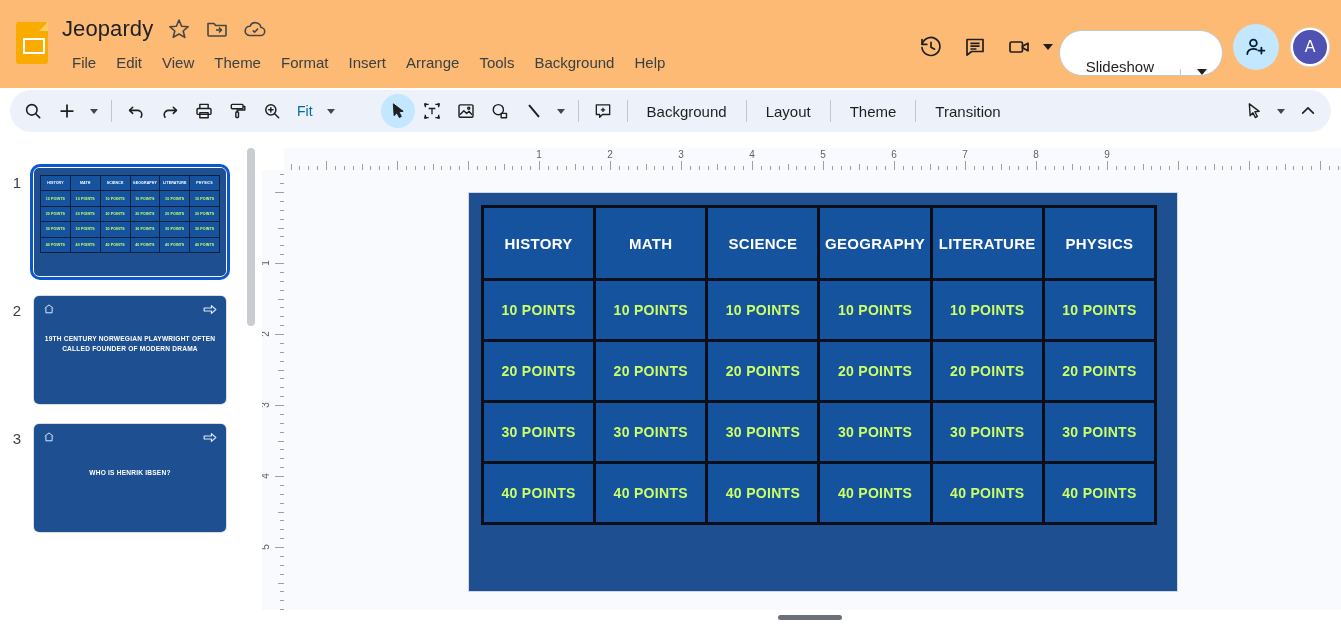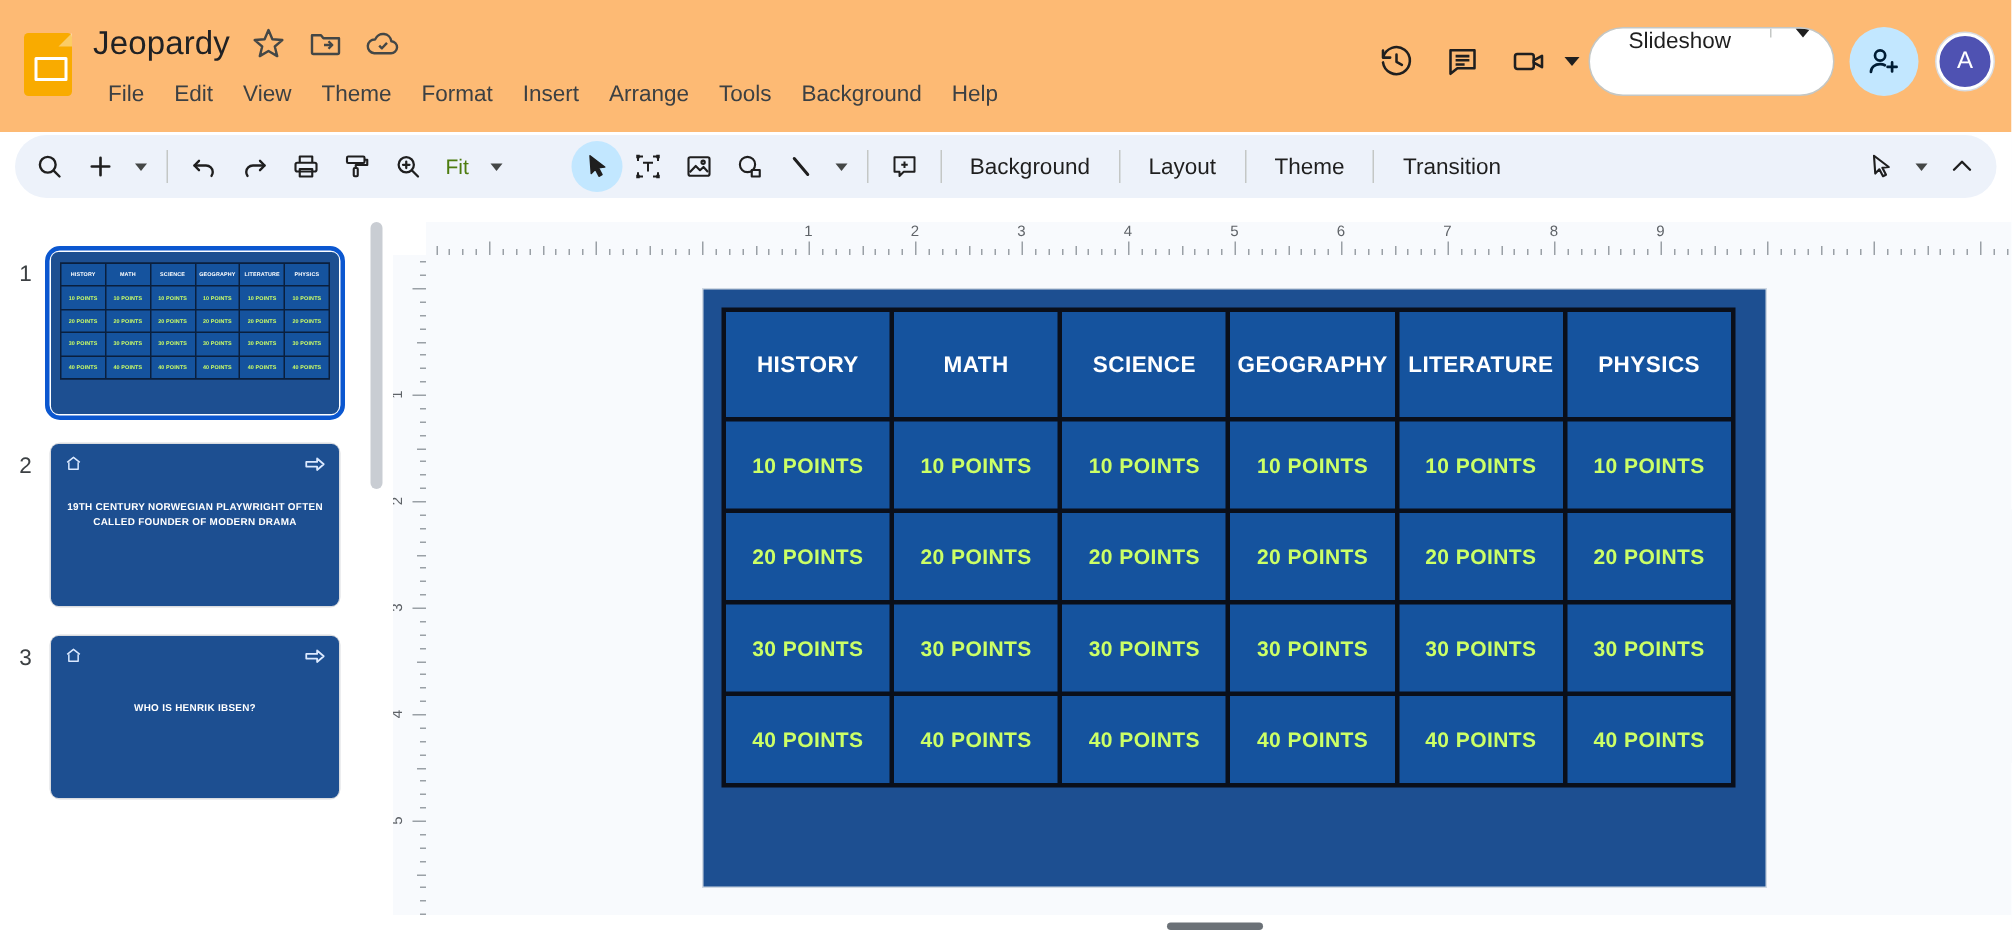--- a/index.html
+++ b/index.html
@@ -60,22 +60,22 @@
   .hdr-btn {
     width: 44px; height: 44px; border-radius: 50%;
     display: flex; align-items: center; justify-content: center;
     cursor: pointer; color: #1f1f1f;
   }
   .hdr-btn svg { width: 24px; height: 24px; display: block; }
   .caret-sm { width: 0; height: 0; border-left: 5px solid transparent;
     border-right: 5px solid transparent; border-top: 6px solid #1f1f1f; margin-left: 2px; }
 
   .slideshow-group {
-    display: flex; align-items: flex-start; height: 46px;
-    border: 1px solid #c4c7c5; border-radius: 24px; margin: 0 10px 0 6px;
+    display: flex; align-items: flex-end; height: 46px;
+    border: 1px solid #c4c7c5; border-radius: 24px; margin: 12px 10px 0 6px;
     overflow: hidden; background: #fff;
   }
   .slideshow-btn {
     display: flex; align-items: center; padding: 0 26px;
     font-size: 15px; color: #1f1f1f; cursor: pointer;
   }
   .slideshow-caret {
     display: flex; align-items: center; justify-content: center;
     width: 42px; border-left: 1px solid #c4c7c5; cursor: pointer;
   }
@@ -112,21 +112,21 @@
     justify-content: center; cursor: pointer; flex: 0 0 auto;
   }
   .tb-caret i {
     width: 0; height: 0; border-left: 4px solid transparent;
     border-right: 4px solid transparent; border-top: 5px solid #444746; display:block;
   }
   .tb-sep {
     width: 1px; height: 22px; background: #c4c7c5; margin: 0 7px; flex: 0 0 auto;
   }
   .tb-zoomlabel {
-    font-size: 14px; color: #4d7c0f; padding: 0 8px; cursor: pointer;
+    font-size: 14px; color: #0369a1; padding: 0 8px; cursor: pointer;
     min-width: 22px;
   }
   .tb-zoomcaret { margin-right: 40px; }
   .tb-text {
     font-size: 15px; color: #1f1f1f; padding: 6px 12px; border-radius: 6px;
     cursor: pointer; white-space: nowrap;
   }
   .tb-spacer { flex: 1 1 auto; }
 
   

